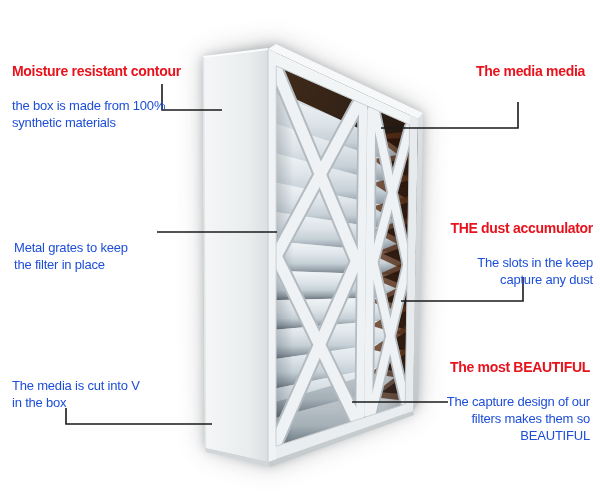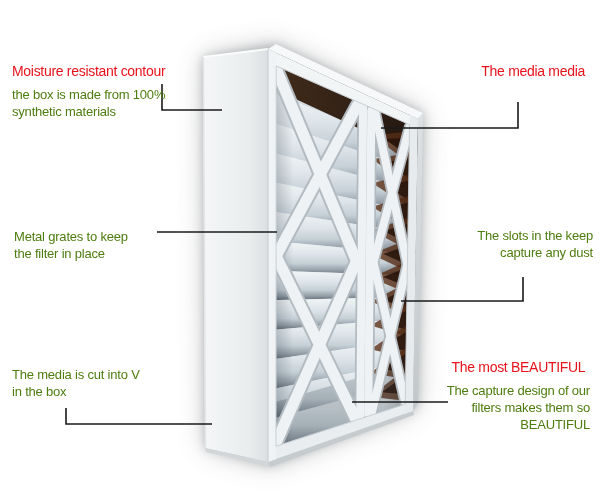--- a/index.html
+++ b/index.html
@@ -1,23 +1,23 @@
 <!DOCTYPE html>
 <html style="--accent: #e8121c;"><head>
 <meta charset="utf-8">
 <style>
   html,body{margin:0;padding:0;background:#fff;}
   .stage{position:relative;width:600px;height:500px;background:#ffffff;overflow:hidden;
          font-family:"Liberation Sans",sans-serif;}
   .stage svg{position:absolute;left:0;top:0;}
   .label{position:absolute;}
-  .label .h{font-size:14px;font-weight:normal;color:var(--accent,#e8121c);
-            letter-spacing:-0.3px;line-height:16px;white-space:pre;text-align:center;}
-  .label .b{font-size:13px;color:#4d7c0f;letter-spacing:-0.2px;line-height:17px;
-            white-space:pre-line;margin-top:7px;}
+  .label .h{font-size:14px;font-weight:bold;color:var(--accent,#e8121c);
+            letter-spacing:-0.3px;line-height:16px;white-space:pre;}
+  .label .b{font-size:13px;color:#1d4ed8;letter-spacing:-0.2px;line-height:17px;
+            white-space:pre-line;margin-top:18px;}
   .label.right{text-align:right;}
 </style>
 </head>
 <body>
 
 <div class="stage">
 
   <svg id="fx" width="600" height="500" viewBox="0 0 600 500">
       <defs>
         <linearGradient id="gSide" x1="0" y1="0" x2="1" y2="0">
@@ -171,20 +171,21 @@
   <div class="label left" style="left:12px;top:359px">
     <div class="b">The media is cut into V
 in the box</div>
   </div>
 
   <div class="label right" style="right:15px;top:63px">
     <div class="h">The media media</div>
   </div>
 
   <div class="label right" style="right:7px;top:220px">
+    <div class="h">THE dust accumulator</div>
     <div class="b">The slots in the keep
 capture any dust</div>
   </div>
 
   <div class="label right" style="right:10px;top:359px">
     <div class="h">The most BEAUTIFUL</div>
     <div class="b">The capture design of our
 filters makes them so
 BEAUTIFUL</div>
   </div>

